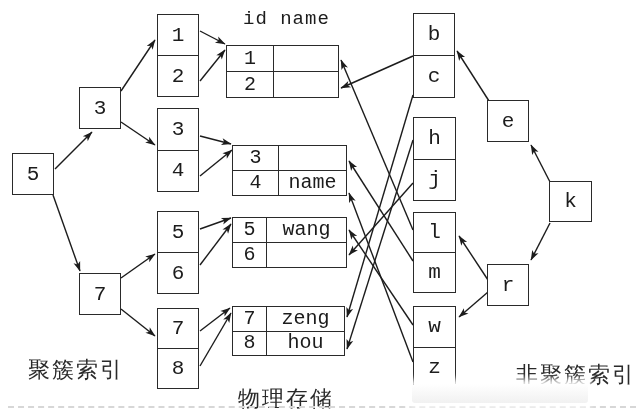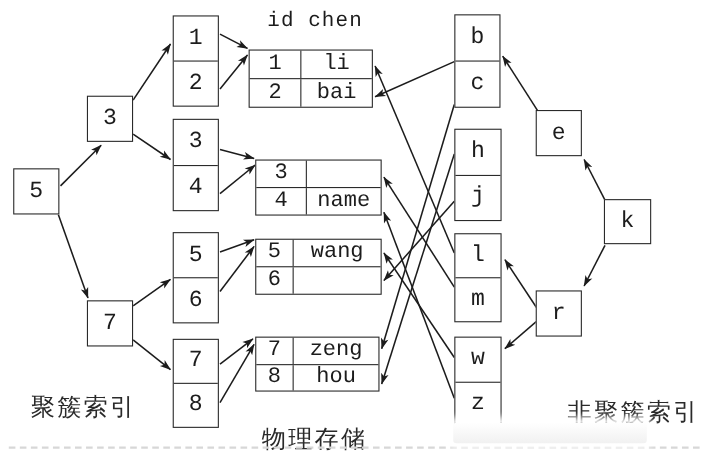--- a/index.html
+++ b/index.html
@@ -81,21 +81,21 @@
       <line x1="413" y1="362" x2="349" y2="193" marker-end="url(#ah)"></line>
 
       <line x1="489" y1="101" x2="457" y2="51" marker-end="url(#ah)"></line>
       <line x1="550" y1="182" x2="531" y2="145" marker-end="url(#ah)"></line>
       <line x1="550" y1="223" x2="531" y2="260" marker-end="url(#ah)"></line>
       <line x1="488" y1="280" x2="459" y2="236" marker-end="url(#ah)"></line>
       <line x1="488" y1="292" x2="459" y2="317" marker-end="url(#ah)"></line>
     </g>
   </svg>
 
-  <div class="hdr-label">id chen</div>
+  <div class="hdr-label">id name</div>
 
   <div class="box node" style="left:12px;top:153px;width:42px;height:42px">
     <span>5</span>
   </div>
   <div class="box node" style="left:79px;top:87px;width:42px;height:42px">
     <span>3</span>
   </div>
   <div class="box node" style="left:79px;top:273px;width:42px;height:42px">
     <span>7</span>
   </div>
@@ -113,25 +113,23 @@
     <div class="cell">6</div>
   </div>
   <div class="box pair" style="left:157px;top:308px;width:42px;height:81px">
     <div class="cell">7</div>
     <div class="cell">8</div>
   </div>
 
   <div class="box tbl" style="left:226px;top:45px;width:113px;height:53px;--idw:46px">
     <div class="row">
       <div class="id">1</div>
-      <div class="name">li</div>
     </div>
     <div class="row">
       <div class="id">2</div>
-      <div class="name">bai</div>
     </div>
   </div>
   <div class="box tbl" style="left:232px;top:145px;width:115px;height:51px;--idw:45px">
     <div class="row">
       <div class="id">3</div>
     </div>
     <div class="row">
       <div class="id">4</div>
       <div class="name">name</div>
     </div>

